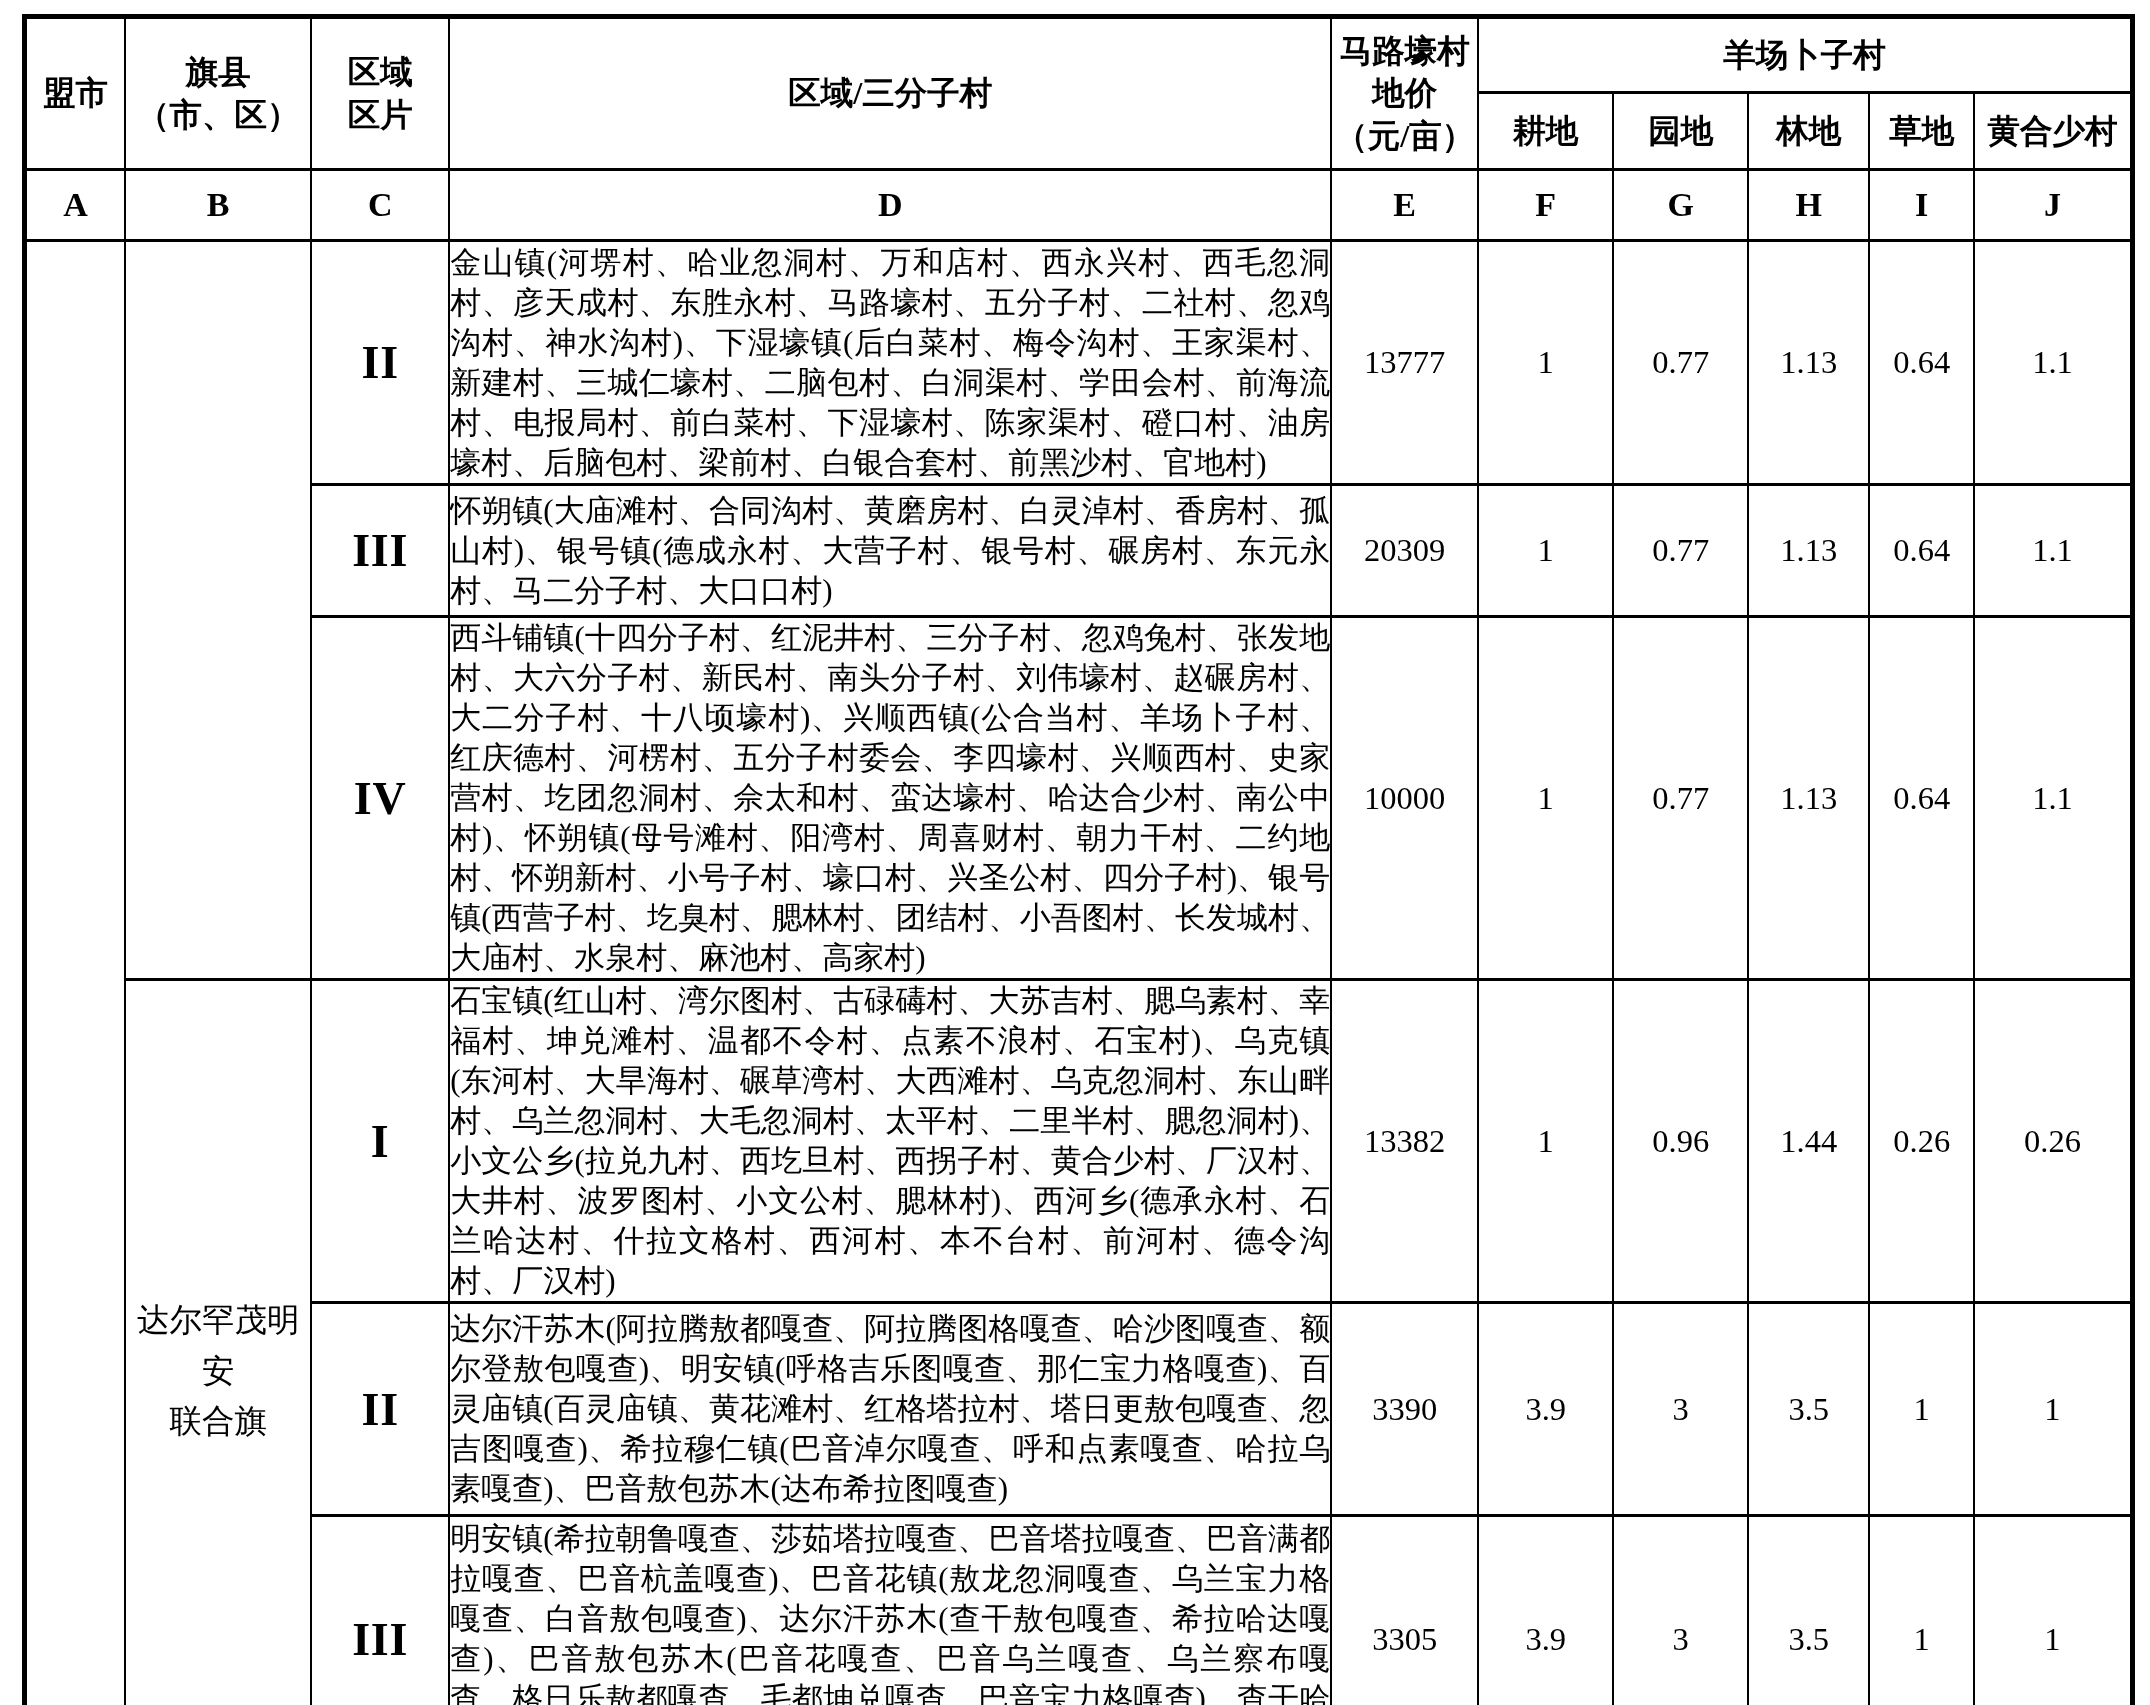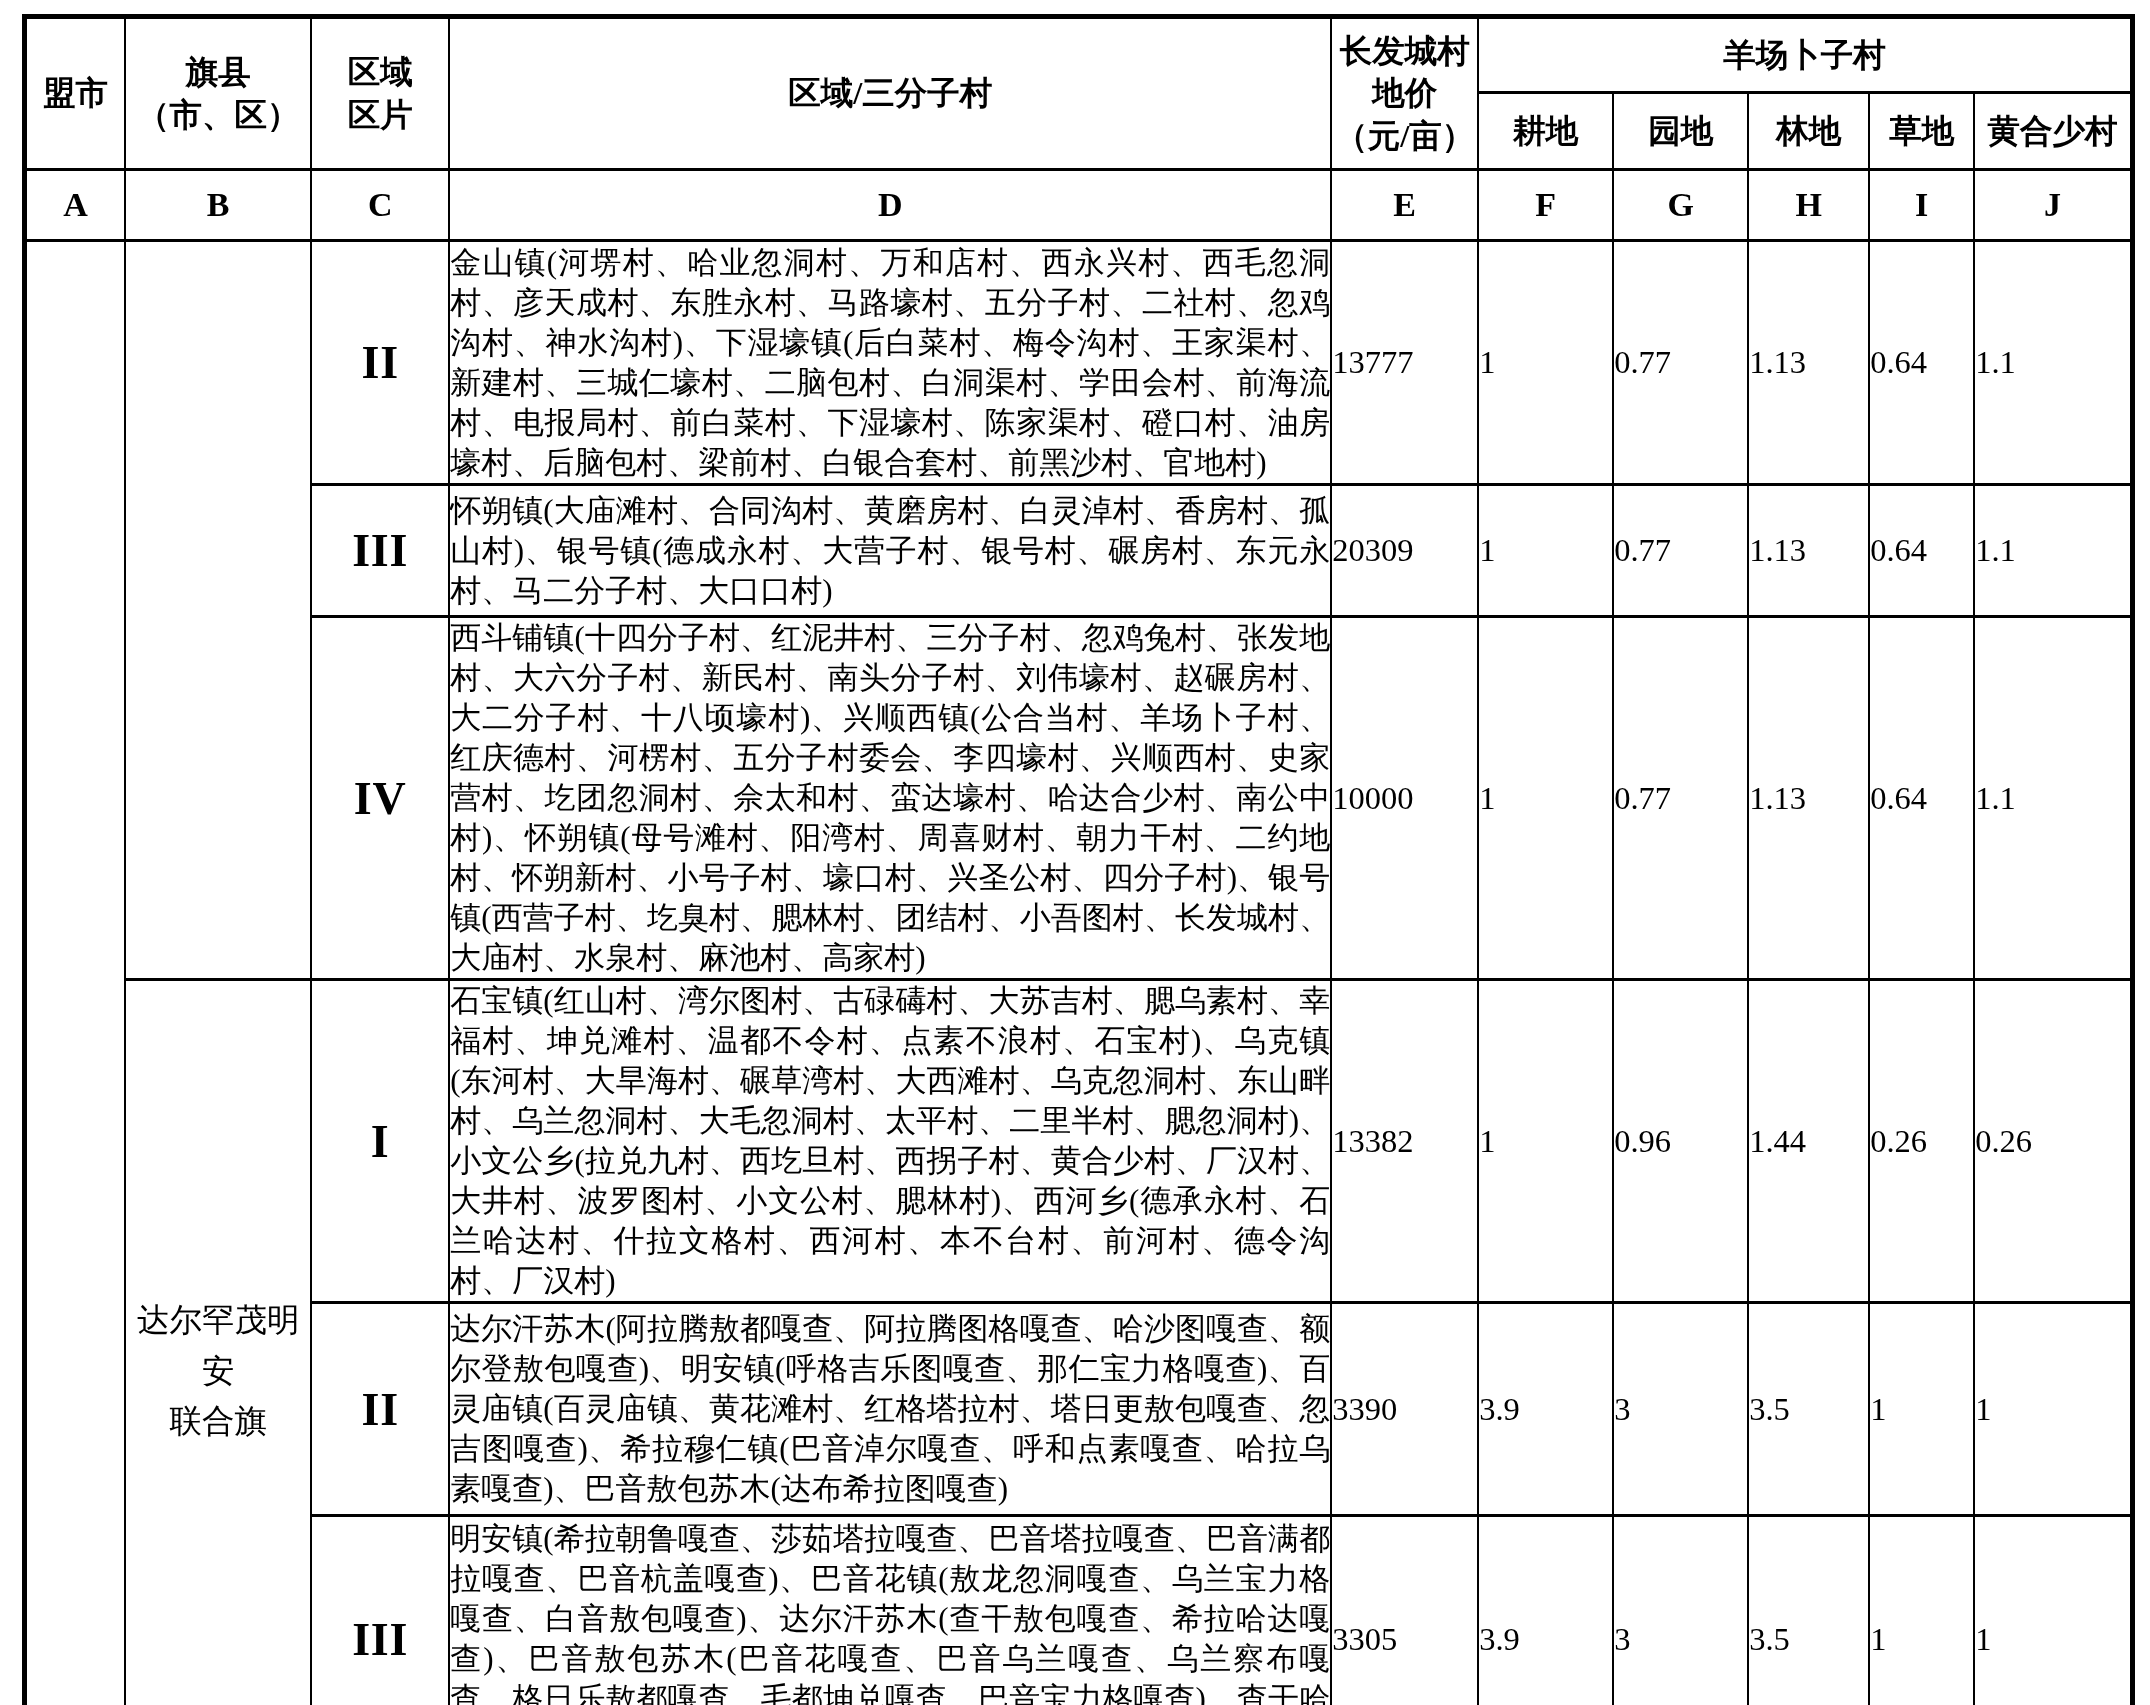--- a/index.html
+++ b/index.html
@@ -53,21 +53,21 @@
     letter-spacing: 0.8px;
   }
   td.desc {
     font-size: 31px;
     line-height: 40px;
     text-align: justify;
     padding: 3.1px 6.2px 3.1px 7.7px;
   }
   td.num {
     font-size: 32.5px;
-    text-align: left;
+    text-align: center;
     margin-left: 44px;
   }
   td.banner {
     font-size: 32.5px;
     font-weight: normal;
     text-align: center;
     white-space: pre-line;
     line-height: 1.55;
   }
   td.league {
@@ -93,21 +93,21 @@
   </colgroup>
 
   <tbody>
       <tr style="height:76px">
     <th class="hcell" rowspan="2">盟市</th>
     <th class="hcell" rowspan="2">旗县
 （市、区）</th>
     <th class="hcell" rowspan="2">区域
 区片</th>
     <th class="hcell" rowspan="2">区域/三分子村</th>
-    <th class="hcell" rowspan="2">长发城村
+    <th class="hcell" rowspan="2">马路壕村
 地价
 （元/亩）</th>
     <th class="hcell" colspan="5">羊场卜子村</th>
   </tr>
   <tr style="height:77px">
     <th class="hcell">耕地</th>
     <th class="hcell">园地</th>
     <th class="hcell">林地</th>
     <th class="hcell">草地</th>
     <th class="hcell">黄合少村</th>

